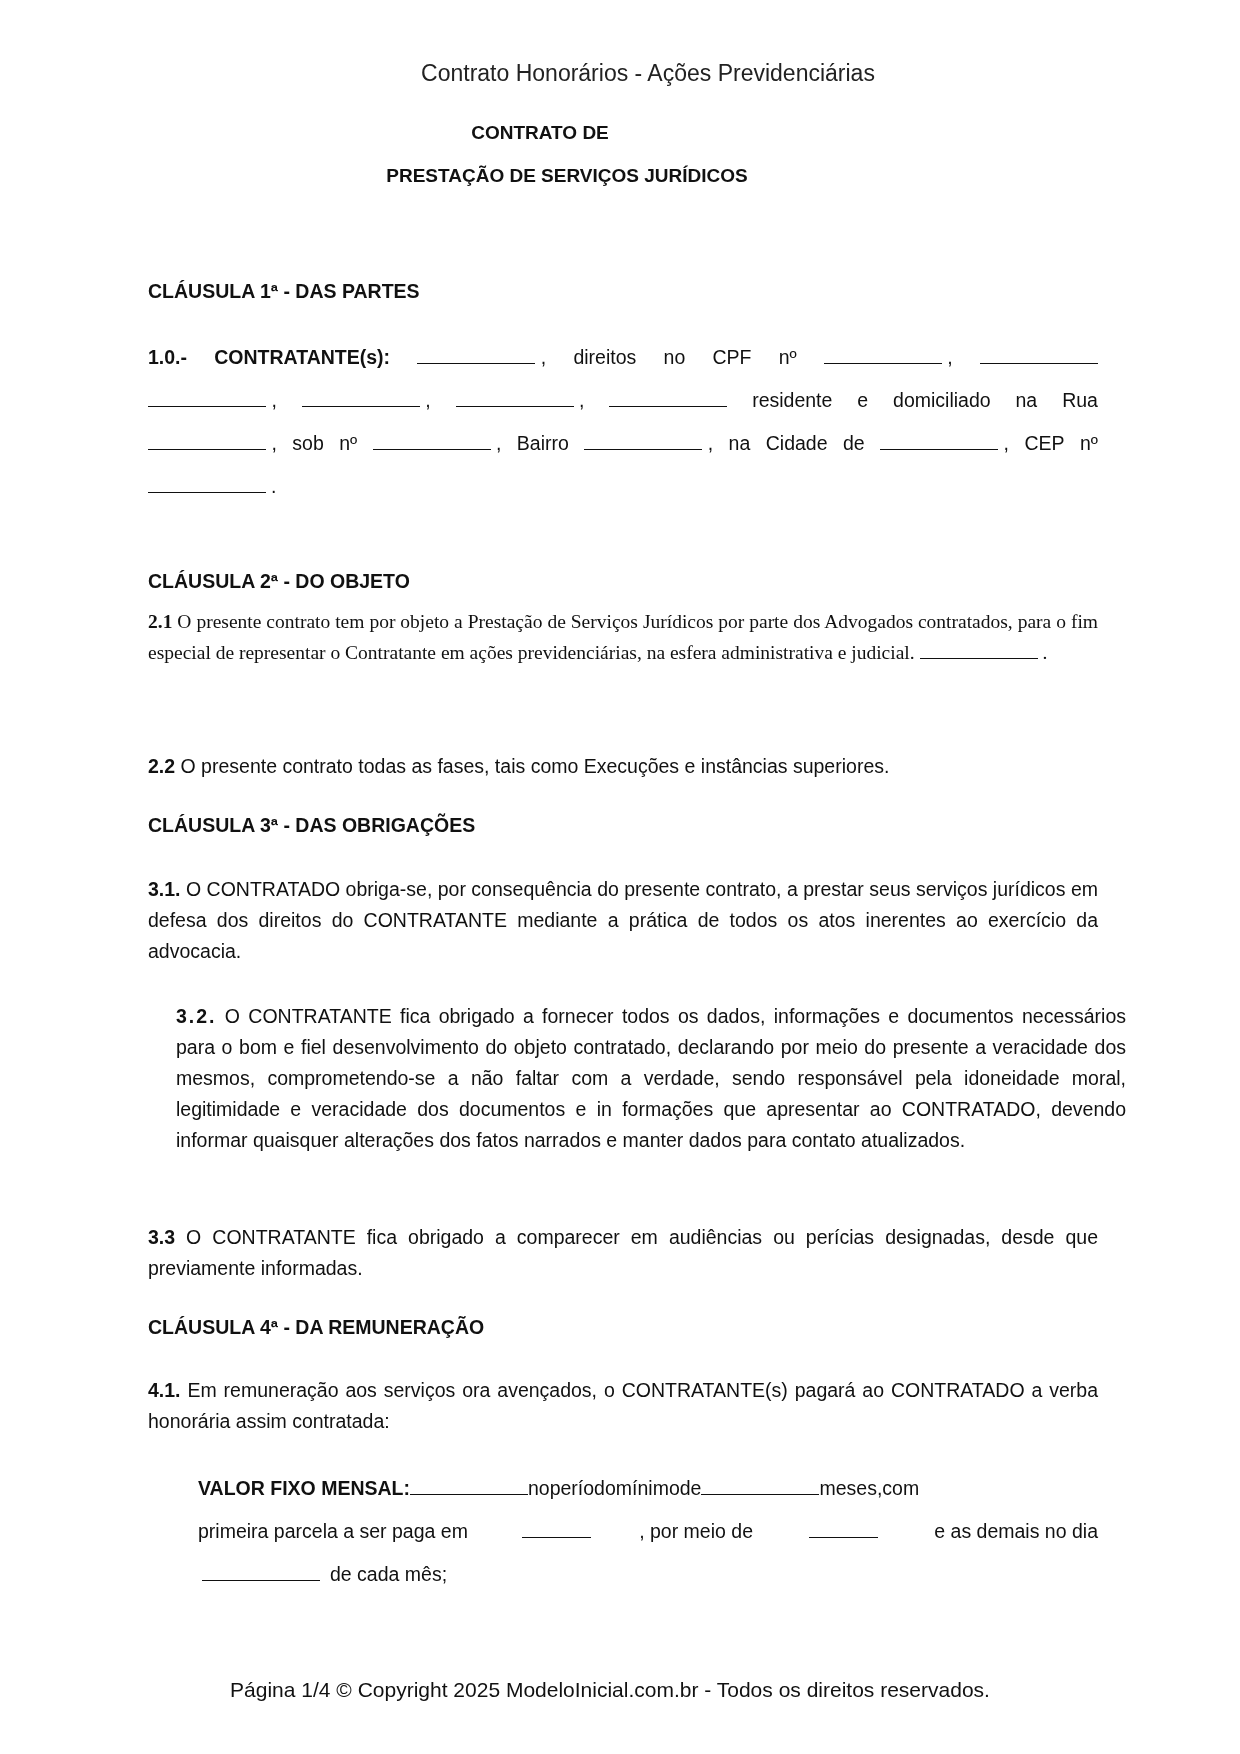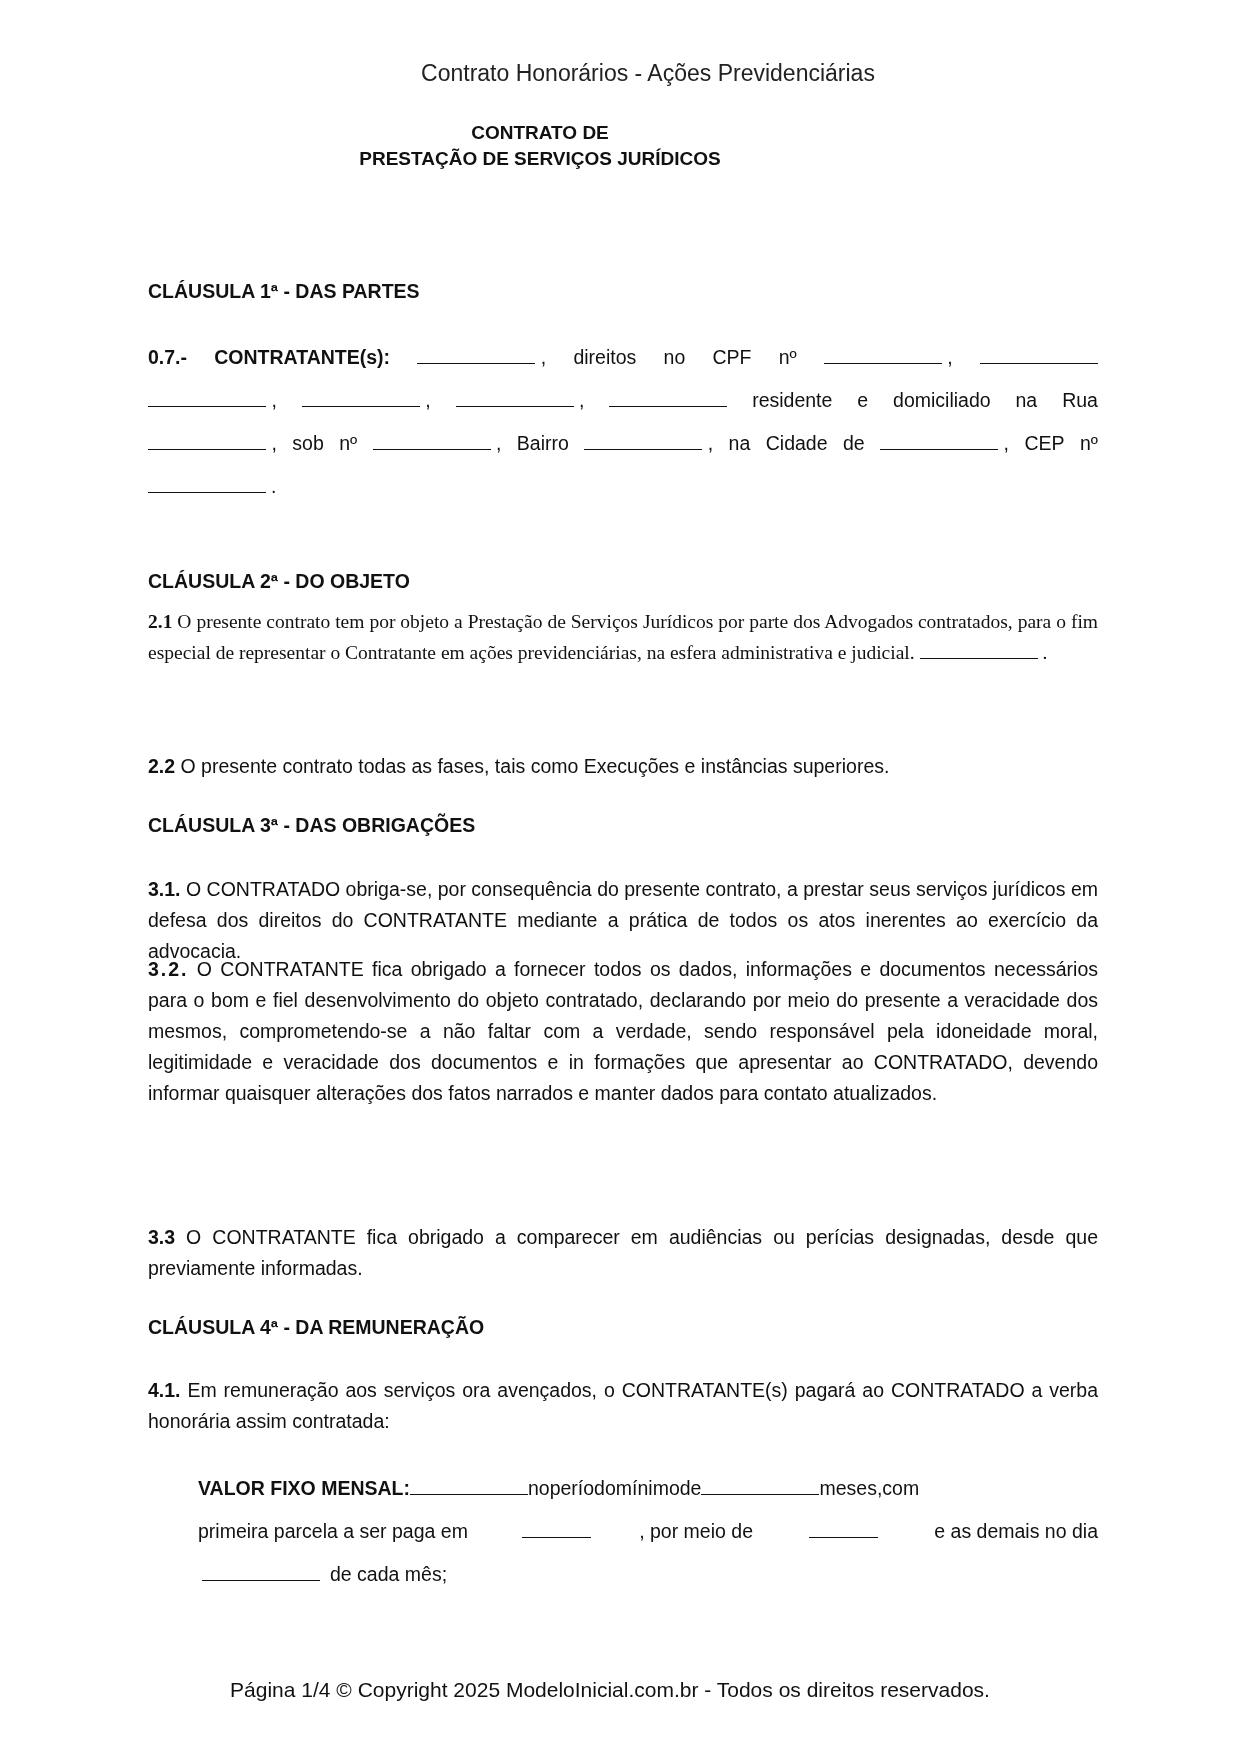--- a/index.html
+++ b/index.html
@@ -9,21 +9,21 @@
     }
     .header-title {
       position: absolute; top: 60px; left: 0; width: 1240px; text-align: center;
       font-size: 23px; color: #222222; padding-left: 28px;
     }
     .doc-title {
       position: absolute; left: 0; width: 1080px; text-align: center;
       font-size: 19px; font-weight: bold;
     }
     .doc-title.l1 { top: 122px; }
-    .doc-title.l2 { top: 148px; }
+    .doc-title.l2 { top: 165px; padding-left: 27px; }
     .content {
       position: absolute; left: 148px; width: 950px; font-size: 19.5px; line-height: 31px;
     }
     .clause-heading {
       position: absolute; left: 148px; font-size: 19.5px; font-weight: bold;
     }
     .justify { text-align: justify; text-align-last: left; }
     .b { font-weight: bold; }
     .blank { display: inline-block; width: 118px; border-bottom: 1.3px solid #111; height: 0.9em; vertical-align: baseline; }
     .parties-line { position: absolute; left: 148px; width: 950px; font-size: 19.5px; display: flex; justify-content: space-between; align-items: baseline; white-space: nowrap; }
@@ -36,21 +36,21 @@
 </head>
 <body>
 
 <div class="header-title">Contrato Honorários - Ações Previdenciárias</div>
 <div class="doc-title l1">CONTRATO DE</div>
 <div class="doc-title l2">PRESTAÇÃO DE SERVIÇOS JURÍDICOS</div>
 
 <div class="clause-heading" style="top:280px;">CLÁUSULA 1ª - DAS PARTES</div>
 
 <div class="parties-line" style="top:345px;">
-  <span class="b">0.7.-</span>
+  <span class="b">1.0.-</span>
   <span class="b">CONTRATANTE(s):</span>
   <span><span class="blank"></span> <span>,</span></span>
   <span>direitos</span>
   <span>no</span>
   <span>CPF</span>
   <span>nº</span>
   <span><span class="blank"></span> <span>,</span></span>
   <span class="blank"></span>
 </div>
 
@@ -95,21 +95,21 @@
 <div class="content justify" style="top:751px;">
   <span class="b">2.2</span><span> O presente contrato todas as fases, tais como Execuções e instâncias superiores.</span>
 </div>
 
 <div class="clause-heading" style="top:814px;">CLÁUSULA 3ª - DAS OBRIGAÇÕES</div>
 
 <div class="content justify" style="top:874px;">
   <span class="b">3.1.</span><span> O CONTRATADO obriga-se, por consequência do presente contrato, a prestar seus serviços jurídicos em defesa dos direitos do CONTRATANTE mediante a prática de todos os atos inerentes ao exercício da advocacia.</span>
 </div>
 
-<div class="content justify" style="top:954px;">
+<div class="content justify" style="top:1001px;margin-left:28px;">
   <span class="b" style="letter-spacing:2px;">3.2.</span><span> O CONTRATANTE fica obrigado a fornecer todos os dados, informações e documentos necessários para o bom e fiel desenvolvimento do objeto contratado, declarando por meio do presente a veracidade dos mesmos, comprometendo-se a não faltar com a verdade, sendo responsável pela idoneidade moral, legitimidade e veracidade dos documentos e in formações que apresentar ao CONTRATADO, devendo informar quaisquer alterações dos fatos narrados e manter dados para contato atualizados.</span>
 </div>
 
 <div class="content justify" style="top:1222px;">
   <span class="b">3.3</span><span> O CONTRATANTE fica obrigado a comparecer em audiências ou perícias designadas, desde que previamente informadas.</span>
 </div>
 
 <div class="clause-heading" style="top:1316px;">CLÁUSULA 4ª - DA REMUNERAÇÃO</div>
 
 <div class="content justify" style="top:1375px;">

